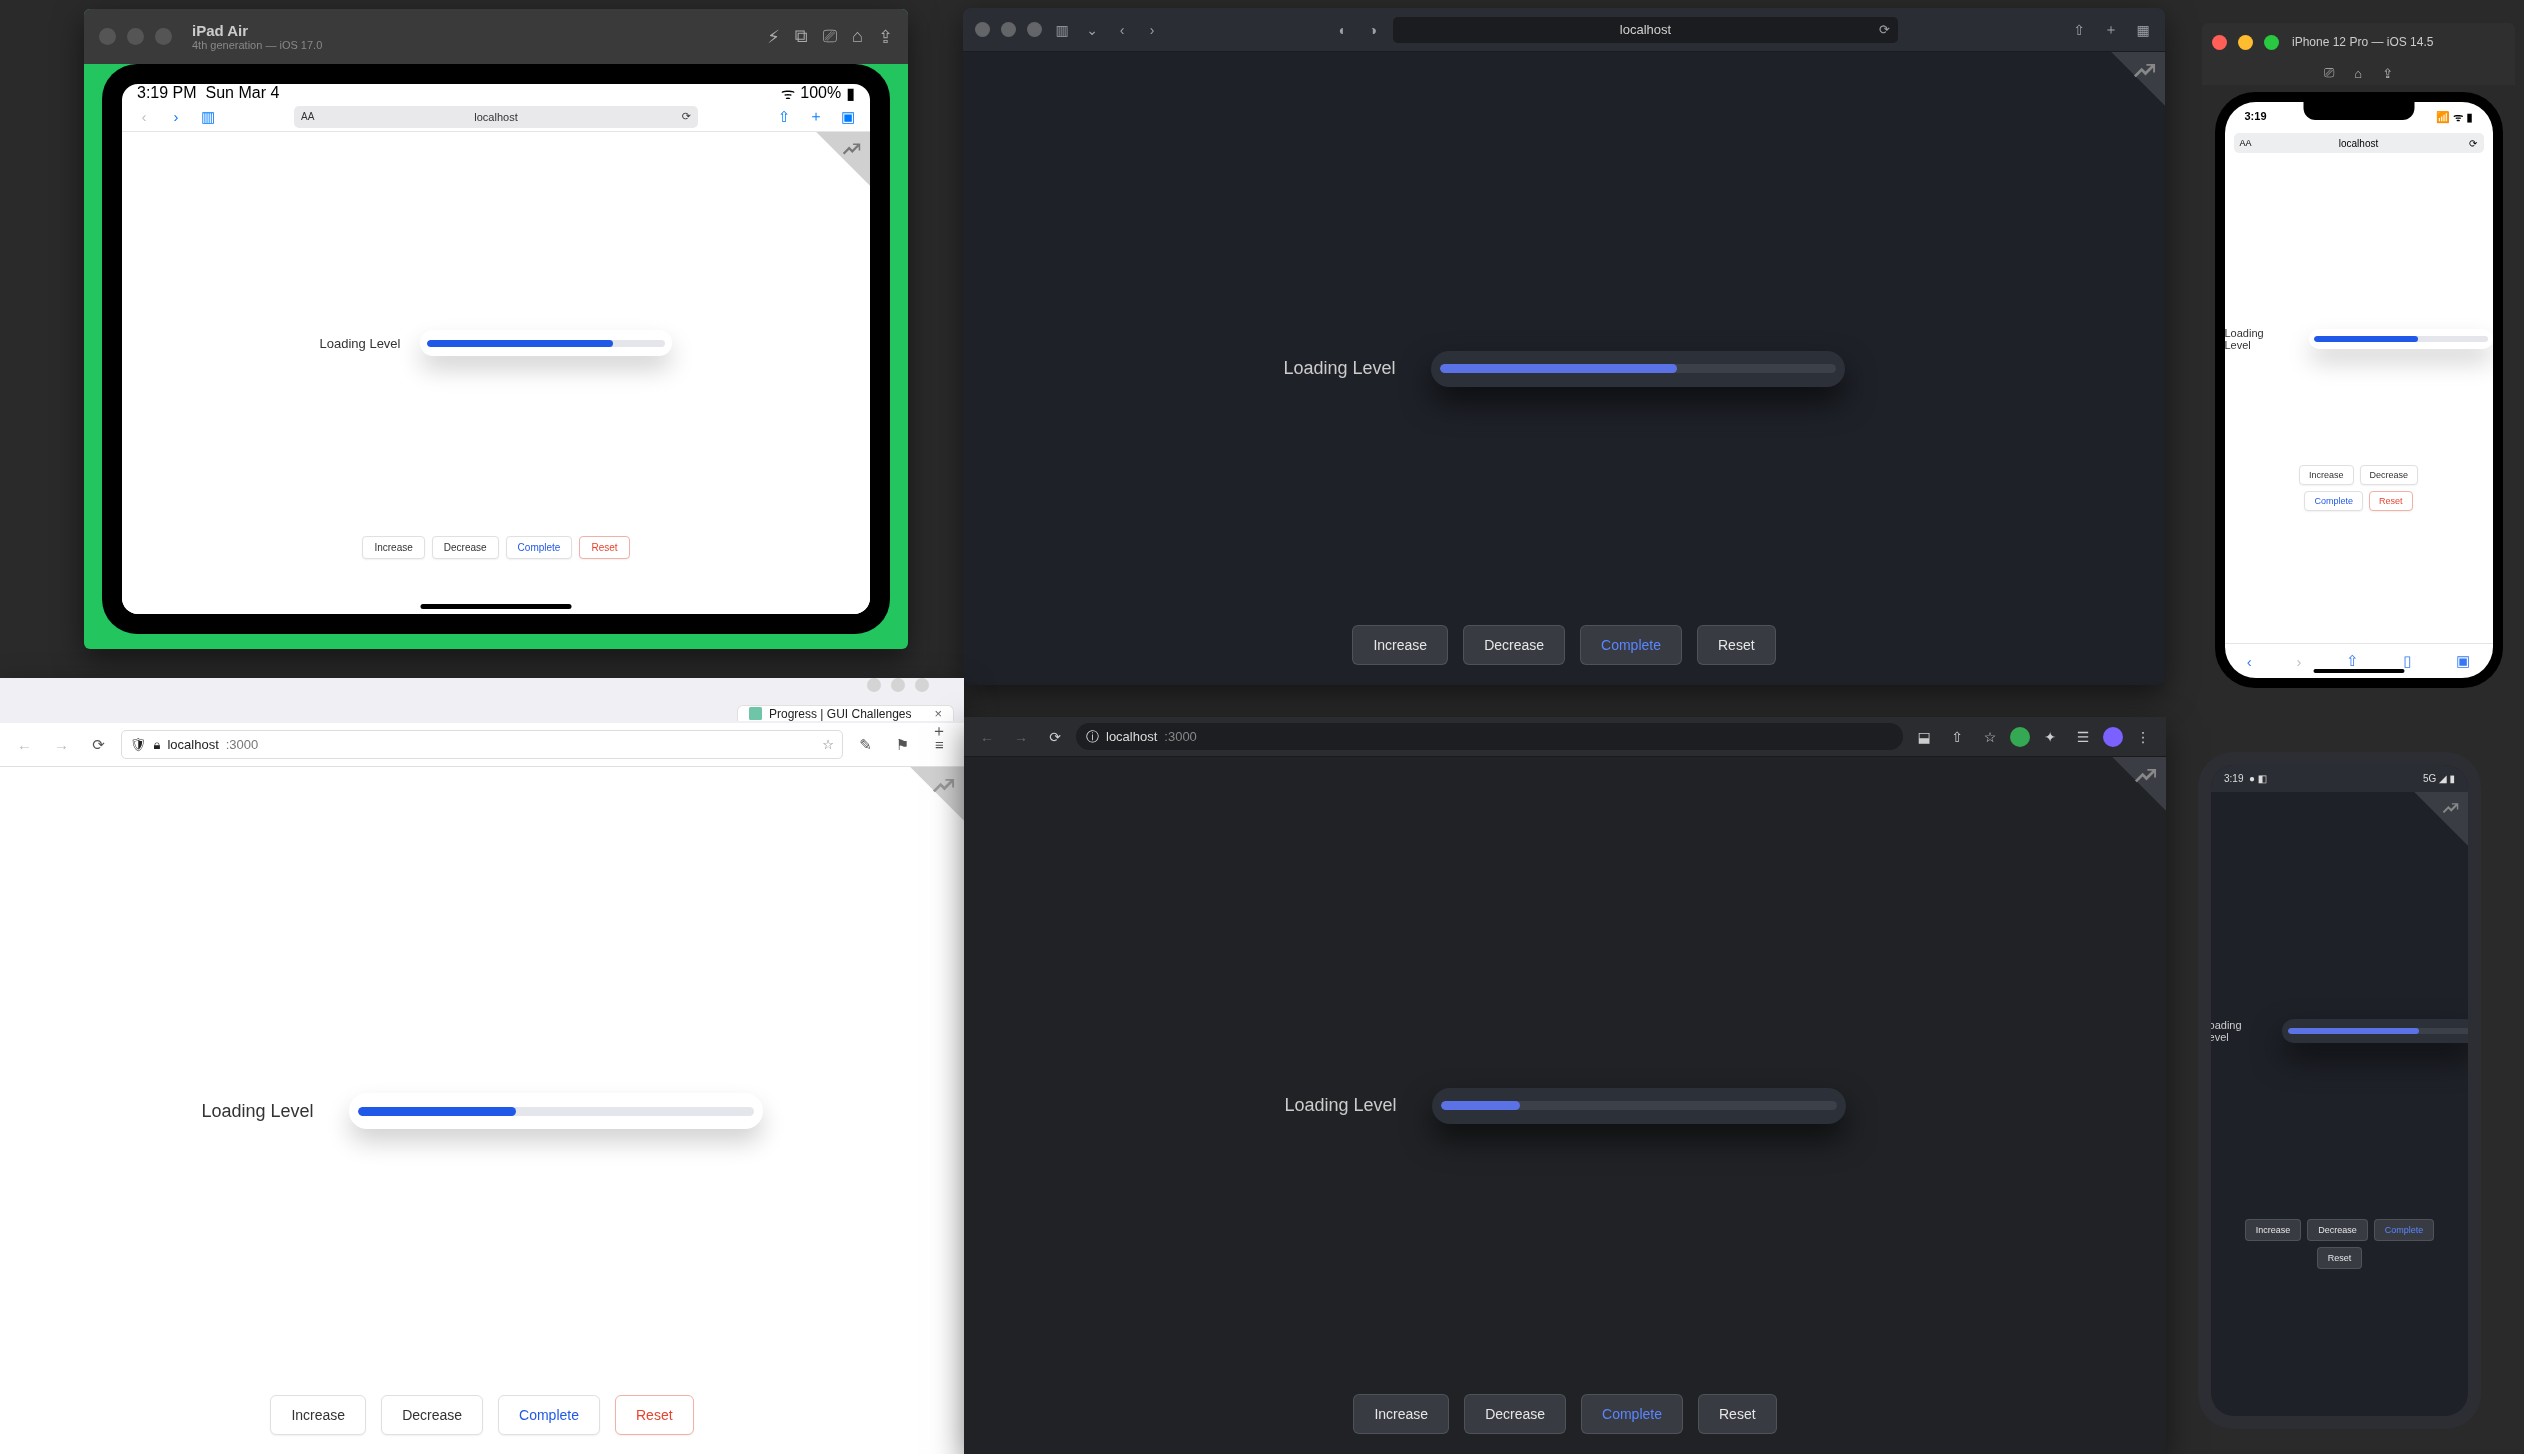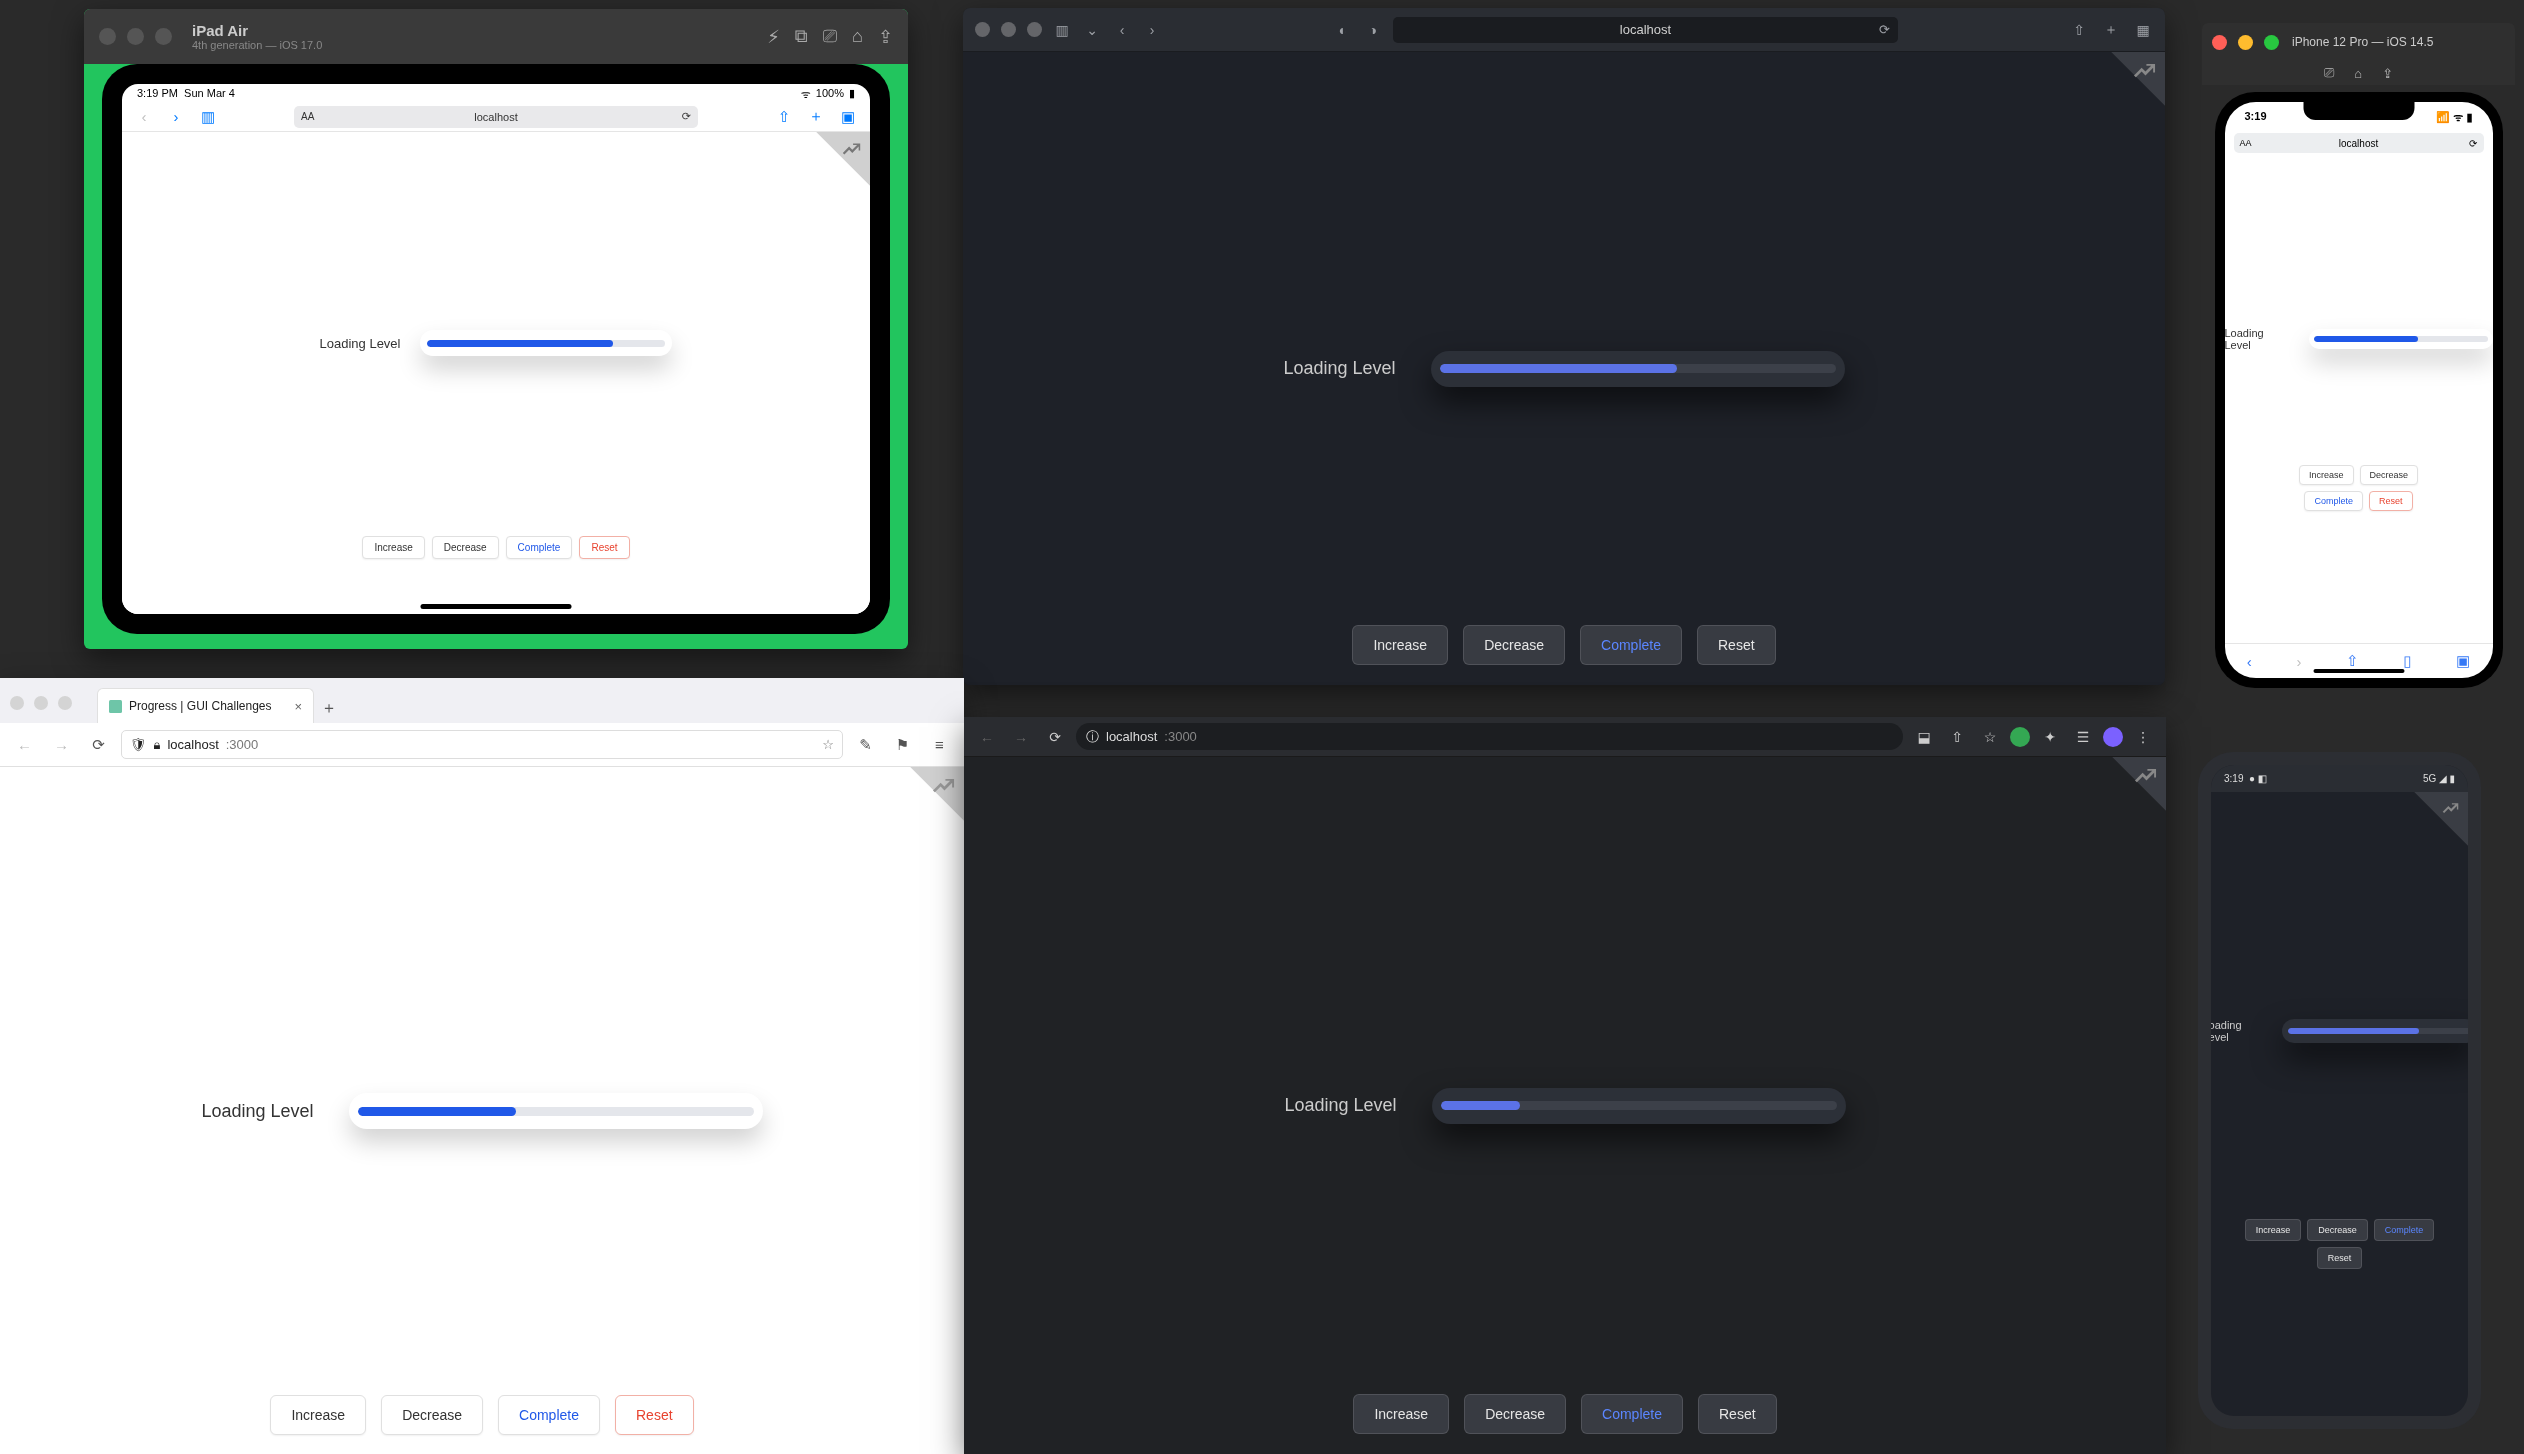--- a/index.html
+++ b/index.html
@@ -35,21 +35,21 @@
 .ipad-titlebar-title .sub { font-size: 11px; color: #888; }
 .ipad-titlebar-icons { margin-left: auto; display: flex; gap: 15px; color: #aaa; font-size: 18px; }
 .ipad-device {
   margin: 0 auto 15px;
   width: 788px;
   background: #000;
   border-radius: 35px;
   padding: 20px;
 }
 .ipad-screen { background: #fff; border-radius: 16px; overflow: hidden; height: 530px; display:flex; flex-direction:column; }
-.ios-status { height: 18px; display: flex; align-items: center; padding: 0 15px; font-size: 11px; color: #000; }
+.ios-status { height: 18px; display: flex; align-items: center; padding: 0 15px; font-size: 16px; color: #000; }
 .ios-status .ctr { flex:1; text-align:center; }
 .ios-status .rt { display:flex; gap:5px; align-items:center; }
 .safari-ipad-top { height: 30px; display:flex; align-items:center; padding: 0 12px; gap: 12px; border-bottom: 0.5px solid #e5e5e5; }
 .safari-nav-btn { width: 20px; height: 20px; display:flex; align-items:center; justify-content:center; color:#007aff; font-size:15px; }
 .safari-nav-btn.disabled { color:#c0c0c0; }
 .safari-url-ipad { flex:1; max-width: 404px; margin: 0 auto; height: 22px; background:#e9e9eb; border-radius:5px; display:flex; align-items:center; padding:0 7px; font-size:11px; color:#333; justify-content:center; position:relative; }
 .safari-url-ipad .aa { position:absolute; left:7px; font-size:10px; }
 .safari-url-ipad .rf { position:absolute; right:7px; font-size:11px; }
 .ipad-viewport { flex:1; background:#fff; position:relative; display:flex; flex-direction:column; align-items:center; justify-content:center; }
 .home-indicator { position:absolute; bottom:5px; left:50%; transform:translateX(-50%); width:151px; height:5px; background:#000; border-radius:5px; }
@@ -105,21 +105,21 @@
 .ipad-viewport .progress-bar { height:7px; }
 .ipad-viewport .demo-btns { bottom:25px; gap:7px; }
 .ipad-viewport .demo-btn { height:23px; font-size:10px; padding:0 11px; border-radius:4px; }
 
 
 .firefox {
   position:absolute; left:0; top:678px; width:964px; height:777px;
   background:#fff; box-shadow:0 10px 30px rgba(0,0,0,0.4);
   display:flex; flex-direction:column;
 }
-.ff-tabbar { height:45px; background:#f0f0f4; display:flex; align-items:flex-end; padding:0 10px; }
+.ff-tabbar { height:45px; background:#f0f0f4; display:flex; align-items:flex-end; padding:0 10px;flex-direction:column; }
 .ff-trf { display:flex; gap:10px; margin-bottom:13px; margin-right:25px;}
 .ff-trf span{width:14px;height:14px;border-radius:50%;background:#d4d4d4;}
 .ff-tab { height:35px; background:#fff; border-radius:6px 6px 0 0; display:flex; align-items:center; padding:0 11px; gap:7px; font-size:12px; color:#222; min-width:217px; border: 0.5px solid #e0e0e0; border-bottom:none; }
 .ff-tab .favicon{width:13px;height:13px;background:#6ec5a8;border-radius:1.5px;}
 .ff-tab .x{margin-left:auto;color:#666;font-size:13px;}
 .ff-newtab { width:30px; height:30px; display:flex; align-items:center; justify-content:center; color:#555; font-size:16px; }
 .ff-toolbar { height:44px; border-bottom:0.5px solid #e0e0e0; display:flex; align-items:center; padding:0 10px; gap:8px; }
 .ff-btn{width:29px;height:29px;display:flex;align-items:center;justify-content:center;color:#555;font-size:15px;}
 .ff-btn.dis{color:#bbb;}
 .ff-url{flex:1;height:29px;border:0.5px solid #ddd;border-radius:5px;display:flex;align-items:center;padding:0 8px;gap:7px;font-size:13px;color:#222;}

